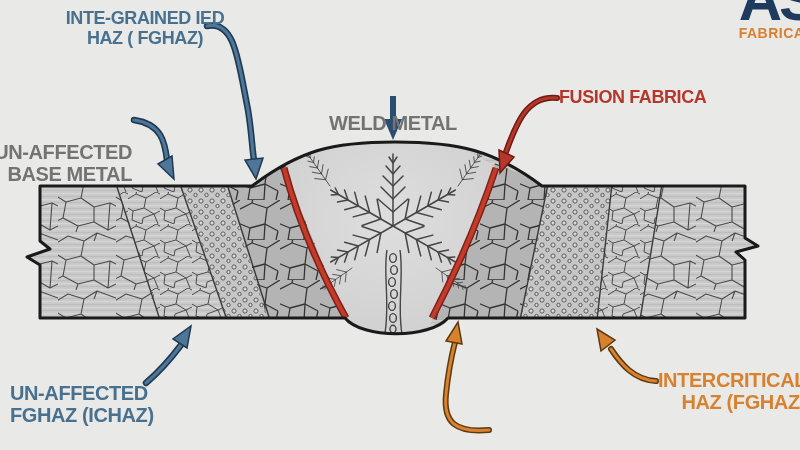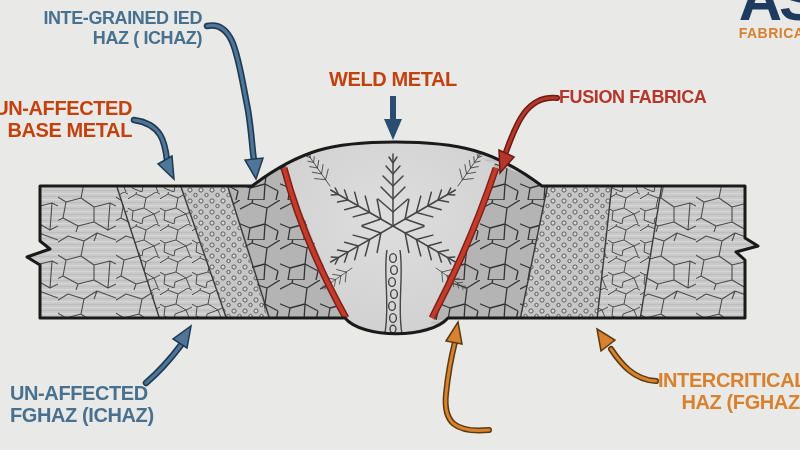--- a/index.html
+++ b/index.html
@@ -3,25 +3,25 @@
 <meta charset="utf-8">
 <style>
   html,body{margin:0;padding:0;}
   body{width:800px;height:450px;overflow:hidden;position:relative;
        font-family:"Liberation Sans", sans-serif;background:#e9e9e7;}
   .stage{position:absolute;inset:0;width:800px;height:450px;}
   svg.diagram{position:absolute;left:0;top:0;}
   .lbl{position:absolute;font-weight:bold;letter-spacing:-0.4px;line-height:1.12;
        white-space:nowrap;}
   .lbl .ln{display:block;}
-  .navy{color:#c2410c;}
+  .navy{color:#737373;margin-top:44px;}
   .steel{color:#48708f;}
   .red{color:#b5362a;}
   .orange{color:#d8812f;}
-  .lbl-fine{left:0;top:8px;width:202px;text-align:right;font-size:18px;}
+  .lbl-fine{left:0;top:8px;width:202px;text-align:center;font-size:18px;padding-left:44px;}
   .lbl-unaff-top{left:-8px;top:97px;width:140px;text-align:right;font-size:20px;}
   .lbl-weld{left:293px;top:68px;width:200px;text-align:center;font-size:20px;}
   .lbl-fusion{left:559px;top:87px;font-size:18px;}
   .lbl-unaff-bot{left:10px;top:382px;width:136px;text-align:center;font-size:20px;}
   .lbl-coarse{left:492px;top:418px;font-size:20px;}
   .lbl-inter{right:-6px;top:369px;width:170px;text-align:right;font-size:20px;}
   .logo{position:absolute;top:-30px;right:-16px;text-align:left;line-height:1;}
   .logo .big{font-weight:bold;font-size:60px;color:#1e3a5f;letter-spacing:-3px;}
   .logo .sub{font-weight:bold;font-size:14px;color:#d8812f;letter-spacing:0.5px;margin-top:-4px;}
 </style>
@@ -192,21 +192,21 @@
       <g>
         <path d="M656,381 C634,380 621,364 611,349" stroke="#5c3a10" stroke-width="6" fill="none" stroke-linecap="round"></path>
         <path d="M656,381 C634,380 621,364 611,349" stroke="#d8812f" stroke-width="3" fill="none" stroke-linecap="round"></path>
         <polygon points="597,329 615,340 601,351" fill="#d8812f" stroke="#5c3a10" stroke-width="1.5"></polygon>
       </g>
     </g>
   </svg>
 
   <div class="lbl steel lbl-fine">
     <span class="ln">INTE-GRAINED IED</span>
-    <span class="ln">HAZ ( ICHAZ)</span>
+    <span class="ln">HAZ ( FGHAZ)</span>
   </div>
 
   <div class="lbl navy lbl-unaff-top">
     <span class="ln">UN-AFFECTED</span>
     <span class="ln">BASE METAL</span>
   </div>
 
   <div class="lbl navy lbl-weld">
     <span>WELD METAL</span>
   </div>

